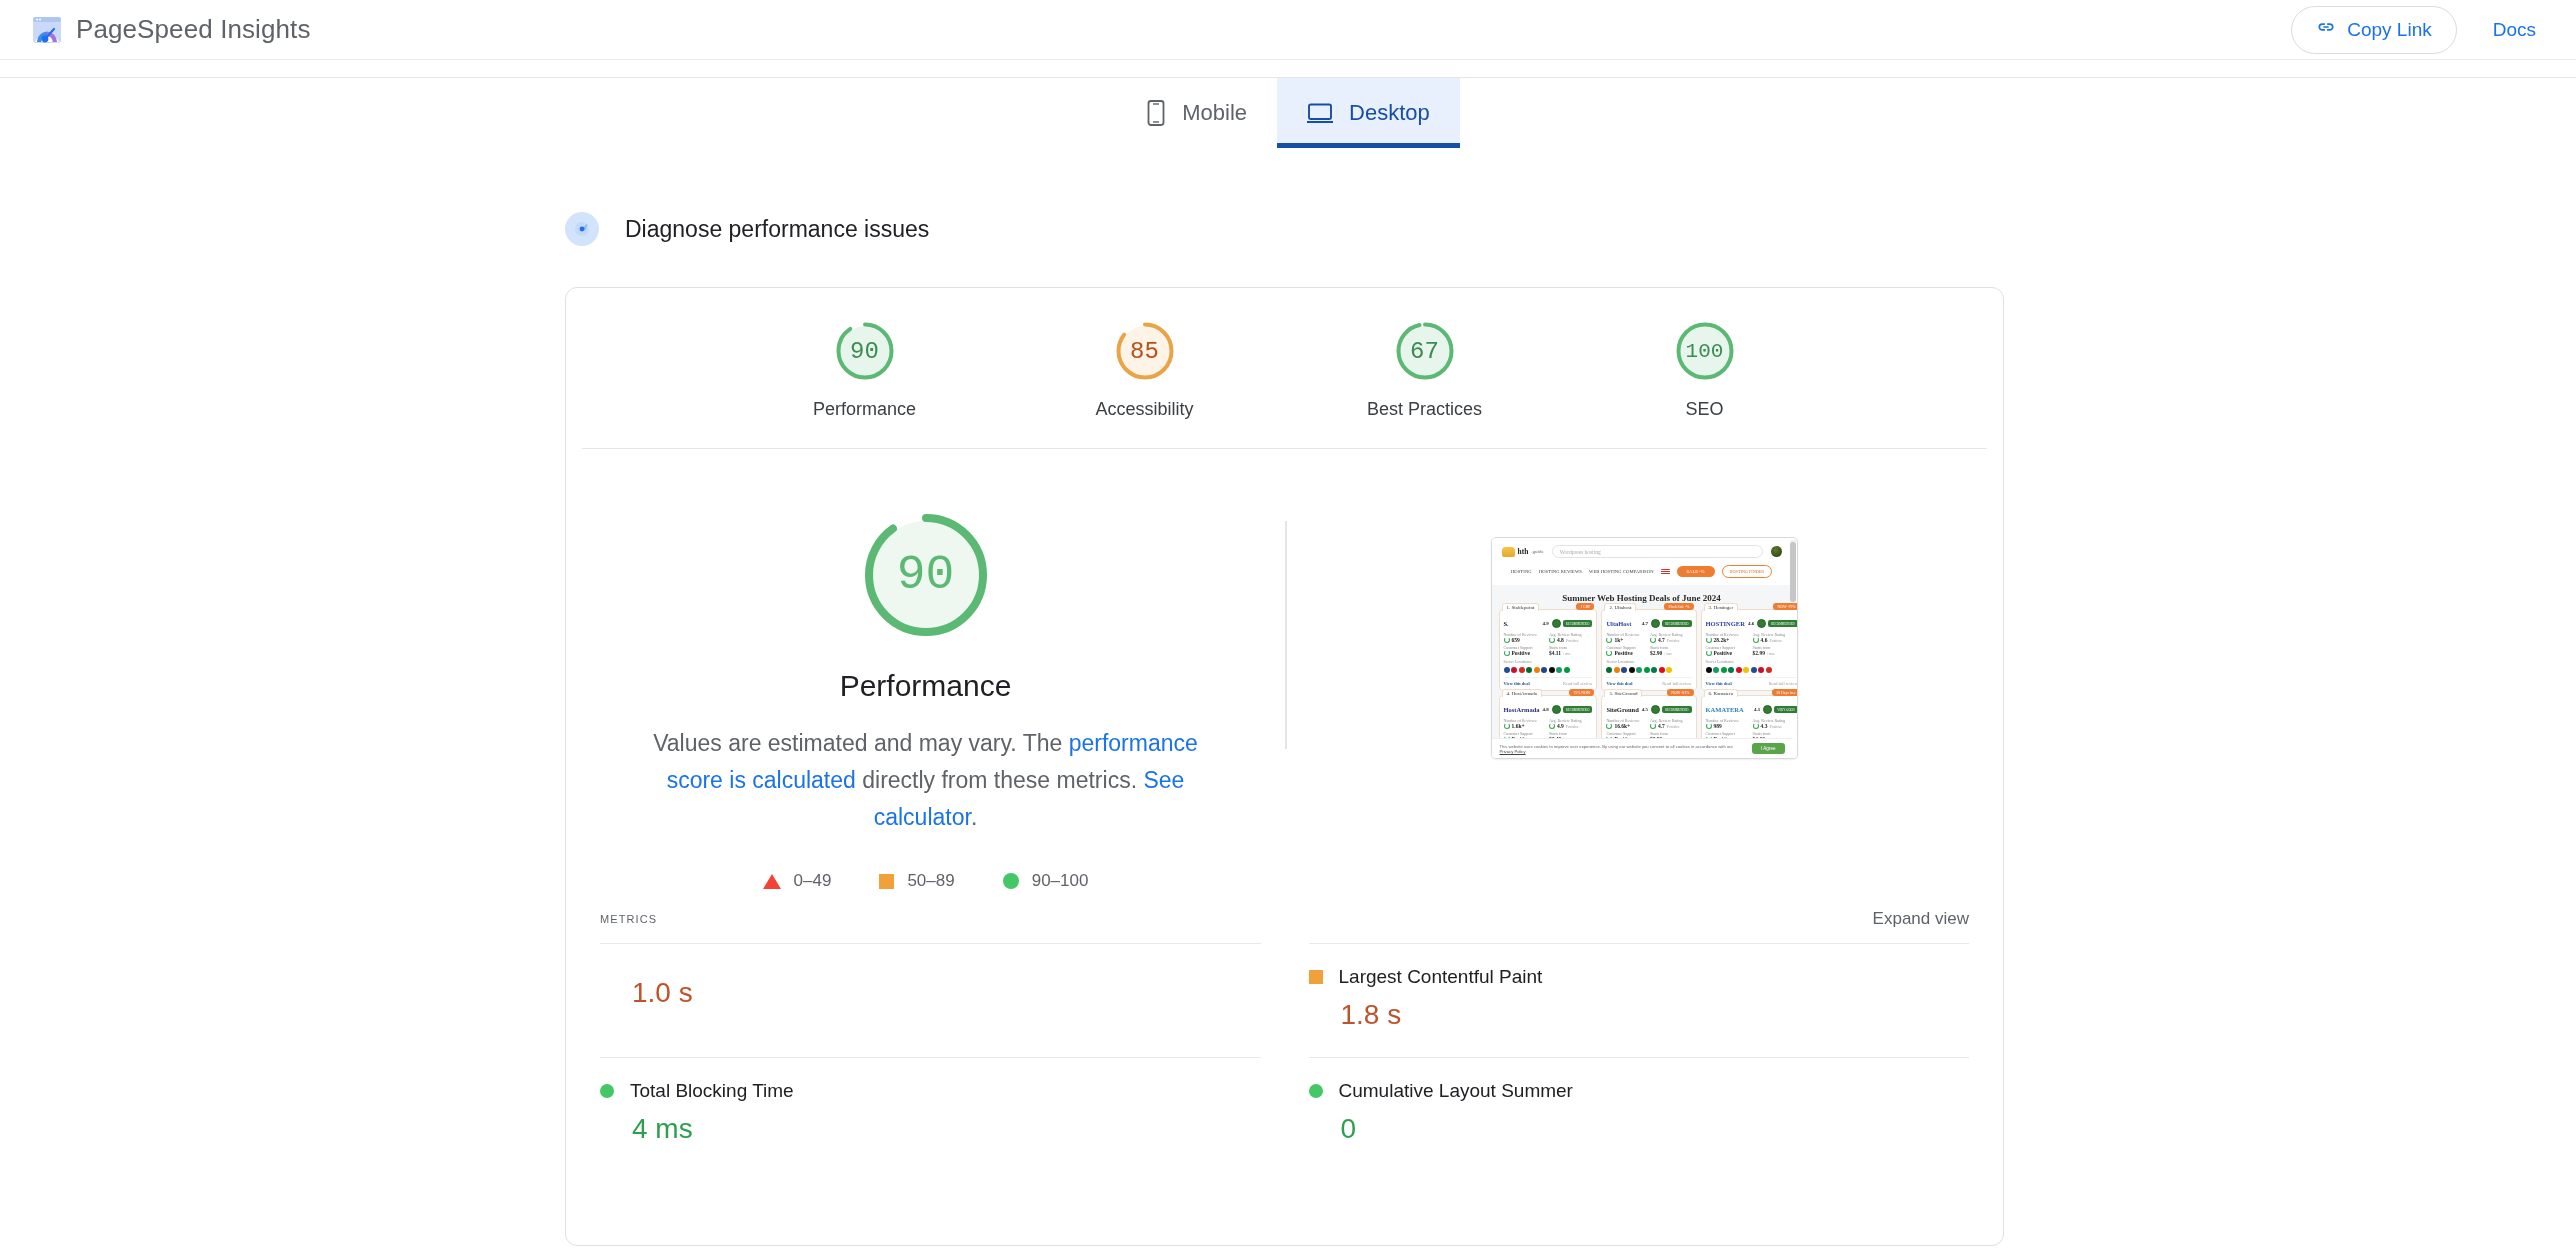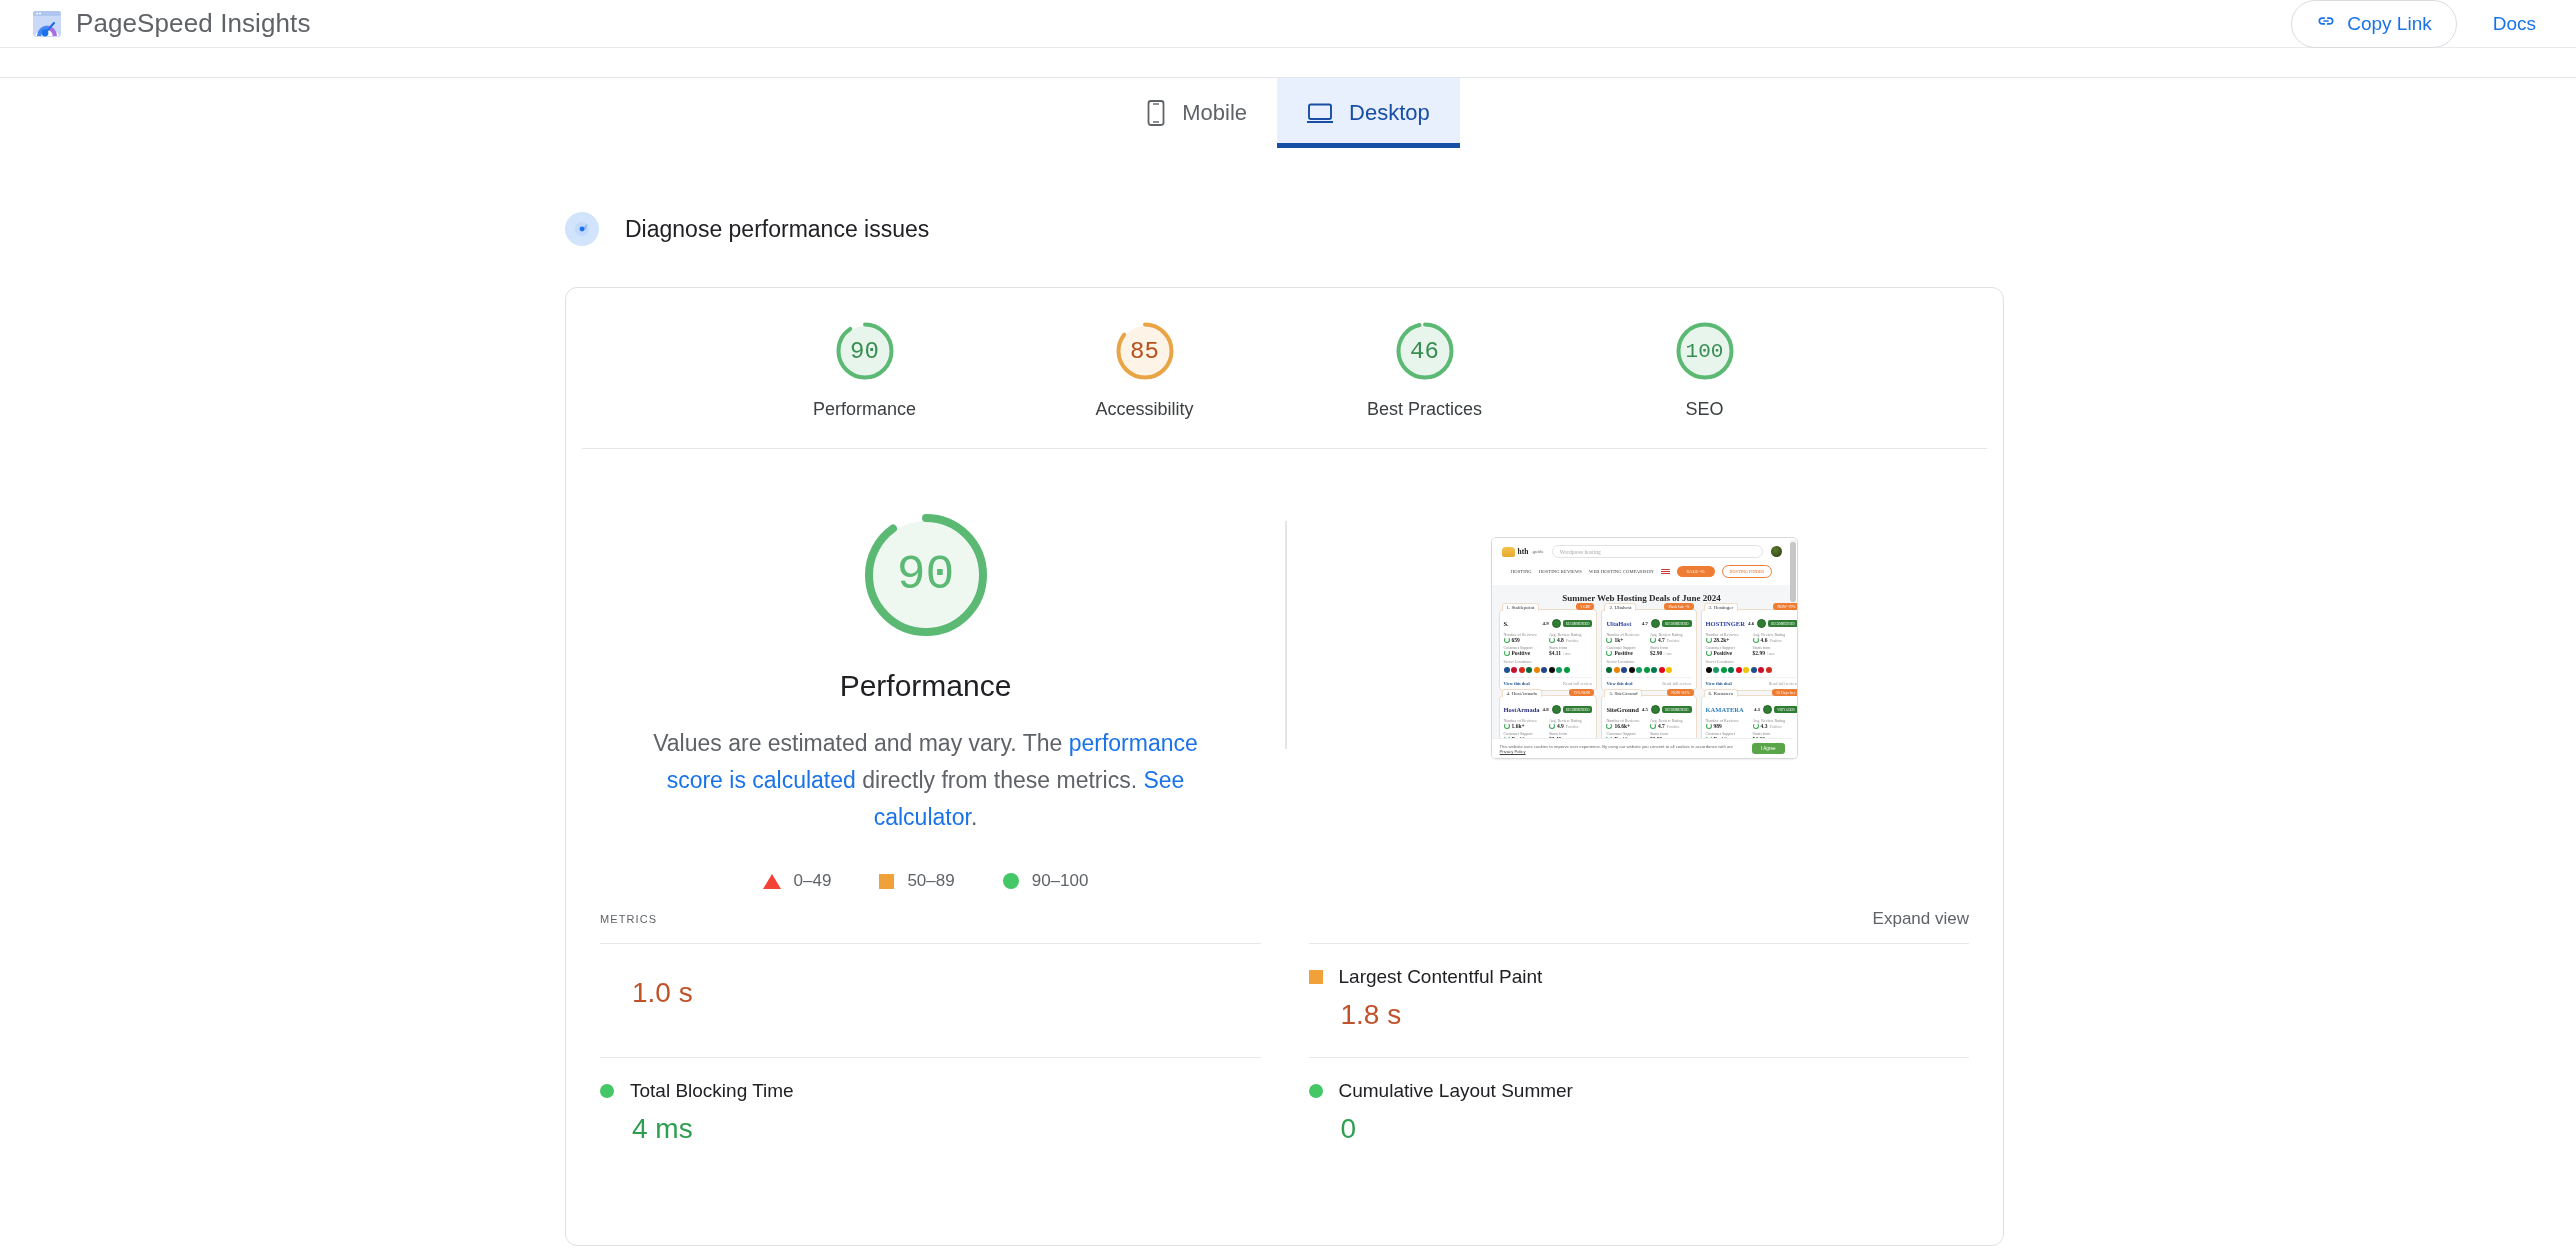--- a/index.html
+++ b/index.html
@@ -6,21 +6,21 @@
   html, body {
     width: 2576px; height: 1250px;
     background: #ffffff;
     font-family: "Liberation Sans", sans-serif;
     overflow: hidden;
   }
 
   
   .app-header {
     position: absolute; top: 0; left: 0;
-    width: 2576px; height: 48px;
+    width: 2576px; height: 60px;
     display: flex; align-items: center;
     padding: 0 32px;
     background: #fff;
     border-bottom: 1px solid #e8eaed;
     z-index: 20;
   }
   .brand { display: flex; align-items: center; gap: 14px; }
   .brand-logo { width: 30px; height: 30px; position: relative; }
   .brand-title {
     font-size: 26px; color: #5f6368; font-weight: 400; letter-spacing: 0.1px;
@@ -418,21 +418,21 @@
         </div>
         <div class="gauge-label">Accessibility</div>
       </div>
 
       <div class="gauge-item">
         <div class="gauge-ring">
           <svg width="62" height="62" viewBox="0 0 62 62">
             <circle cx="31" cy="31" r="25" fill="#e8f5ec"></circle>
             <circle cx="31" cy="31" r="26.5" fill="none" stroke="#5bb974" stroke-width="4" stroke-linecap="round" stroke-dasharray="159.9 166.5" transform="rotate(-90 31 31)"></circle>
           </svg>
-          <span class="gauge-value" style="color:#3a8d52">46</span>
+          <span class="gauge-value" style="color:#3a8d52">67</span>
         </div>
         <div class="gauge-label">Best Practices</div>
       </div>
 
       <div class="gauge-item">
         <div class="gauge-ring">
           <svg width="62" height="62" viewBox="0 0 62 62">
             <circle cx="31" cy="31" r="25" fill="#e8f5ec"></circle>
             <circle cx="31" cy="31" r="26.5" fill="none" stroke="#5bb974" stroke-width="4" stroke-linecap="round" stroke-dasharray="166.5 166.5" transform="rotate(-90 31 31)"></circle>
           </svg>

